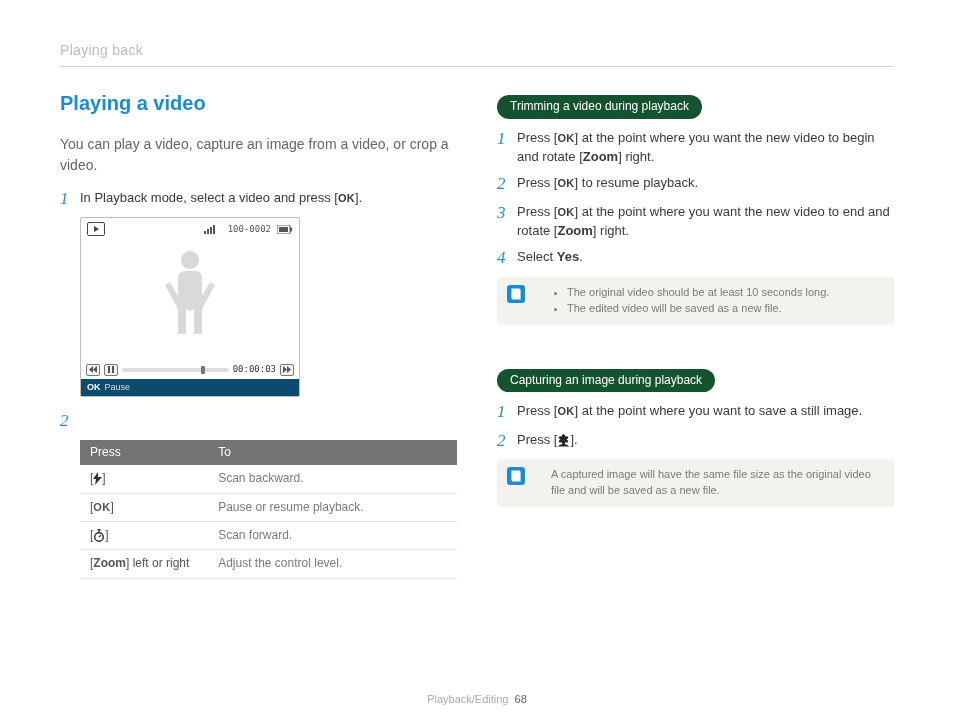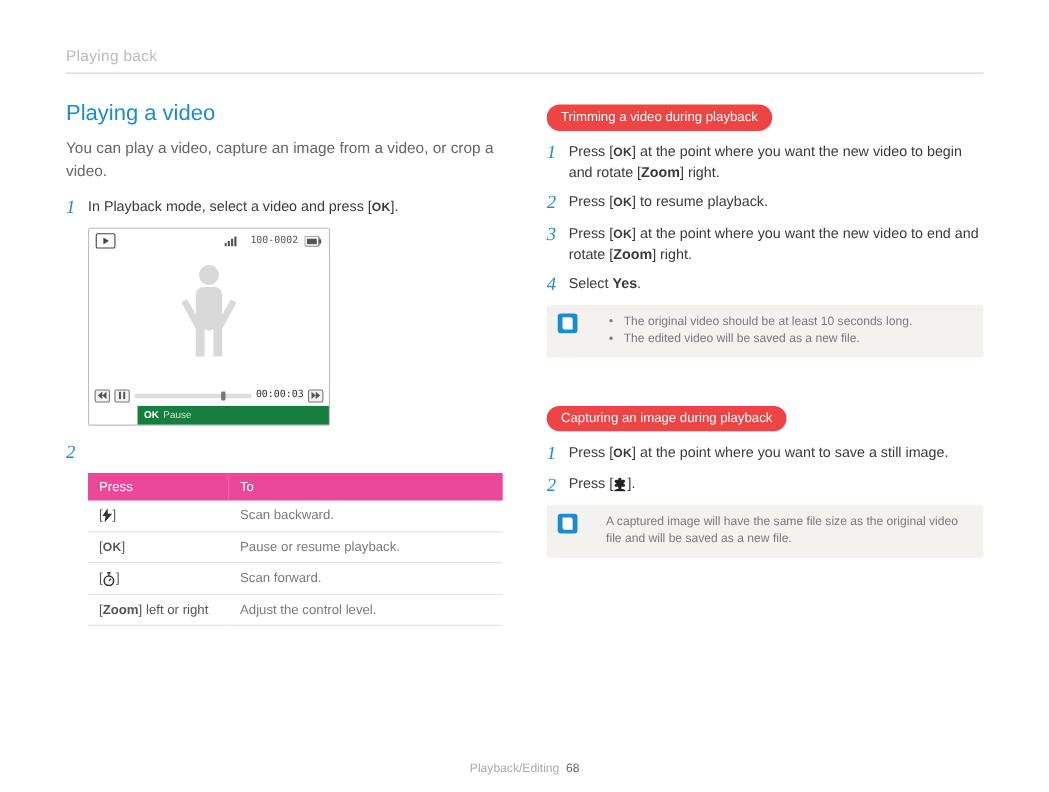--- a/index.html
+++ b/index.html
@@ -30,23 +30,23 @@
   .cols {
     display: flex;
     gap: 40px;
   }
   .col {
     flex: 1 1 0;
     min-width: 0;
   }
   h2.section-title {
     color: #1a8ccf;
-    font-weight: 400;
+    font-weight: 700;
     font-size: 20px;
-    margin-bottom: 6px;
+    margin-bottom: 16px;
   }
   .lead {
     color: #666;
     font-size: 14px;
     margin-bottom: 14px;
   }
   .step {
     display: flex;
     align-items: flex-start;
     margin-bottom: 8px;
@@ -68,21 +68,21 @@
   .step-body b { font-weight: 700; }
   .ok-badge {
     display: inline-block;
     font-weight: 700;
     font-size: 11px;
     letter-spacing: 0.3px;
     vertical-align: baseline;
   }
   .pill {
     display: inline-block;
-    background: #ef4444;
+    background: #14532d;
     color: #fff;
     border-radius: 12px;
     padding: 3px 13px;
     font-size: 12px;
     margin: 6px 0 10px 0;
   }
   
   .video-shot {
     width: 220px;
     border: 1px solid #bdbdbd;
@@ -148,37 +148,36 @@
   .progress .knob {
     position:absolute; right:22%; top:-2px;
     width:4px;height:8px;background:#777;border-radius:1px;
   }
   .timecode {
     font-family: monospace;
     font-size: 9px;
     color: #333;
   }
   .vs-footer {
-    background: #15803d;
+    background: #0c4a6e;
     color: #ddd;
     font-size: 9px;
     padding: 2px 6px;
-    margin-left: 44px;
   }
   .vs-footer .okw { color:#fff; font-weight:700; margin-right:4px; }
   
   .ctrl-table {
     width: 100%;
     border-collapse: collapse;
     margin: 6px 0 6px 20px;
     width: calc(100% - 20px);
     font-size: 12px;
   }
   .ctrl-table th {
-    background: #ec4899;
+    background: #737373;
     color: #fff;
     text-align: left;
     font-weight: 400;
     padding: 4px 10px;
   }
   .ctrl-table td {
     padding: 5px 10px;
     border-bottom: 1px solid #e2e2e2;
     color: #7a7a7a;
   }

